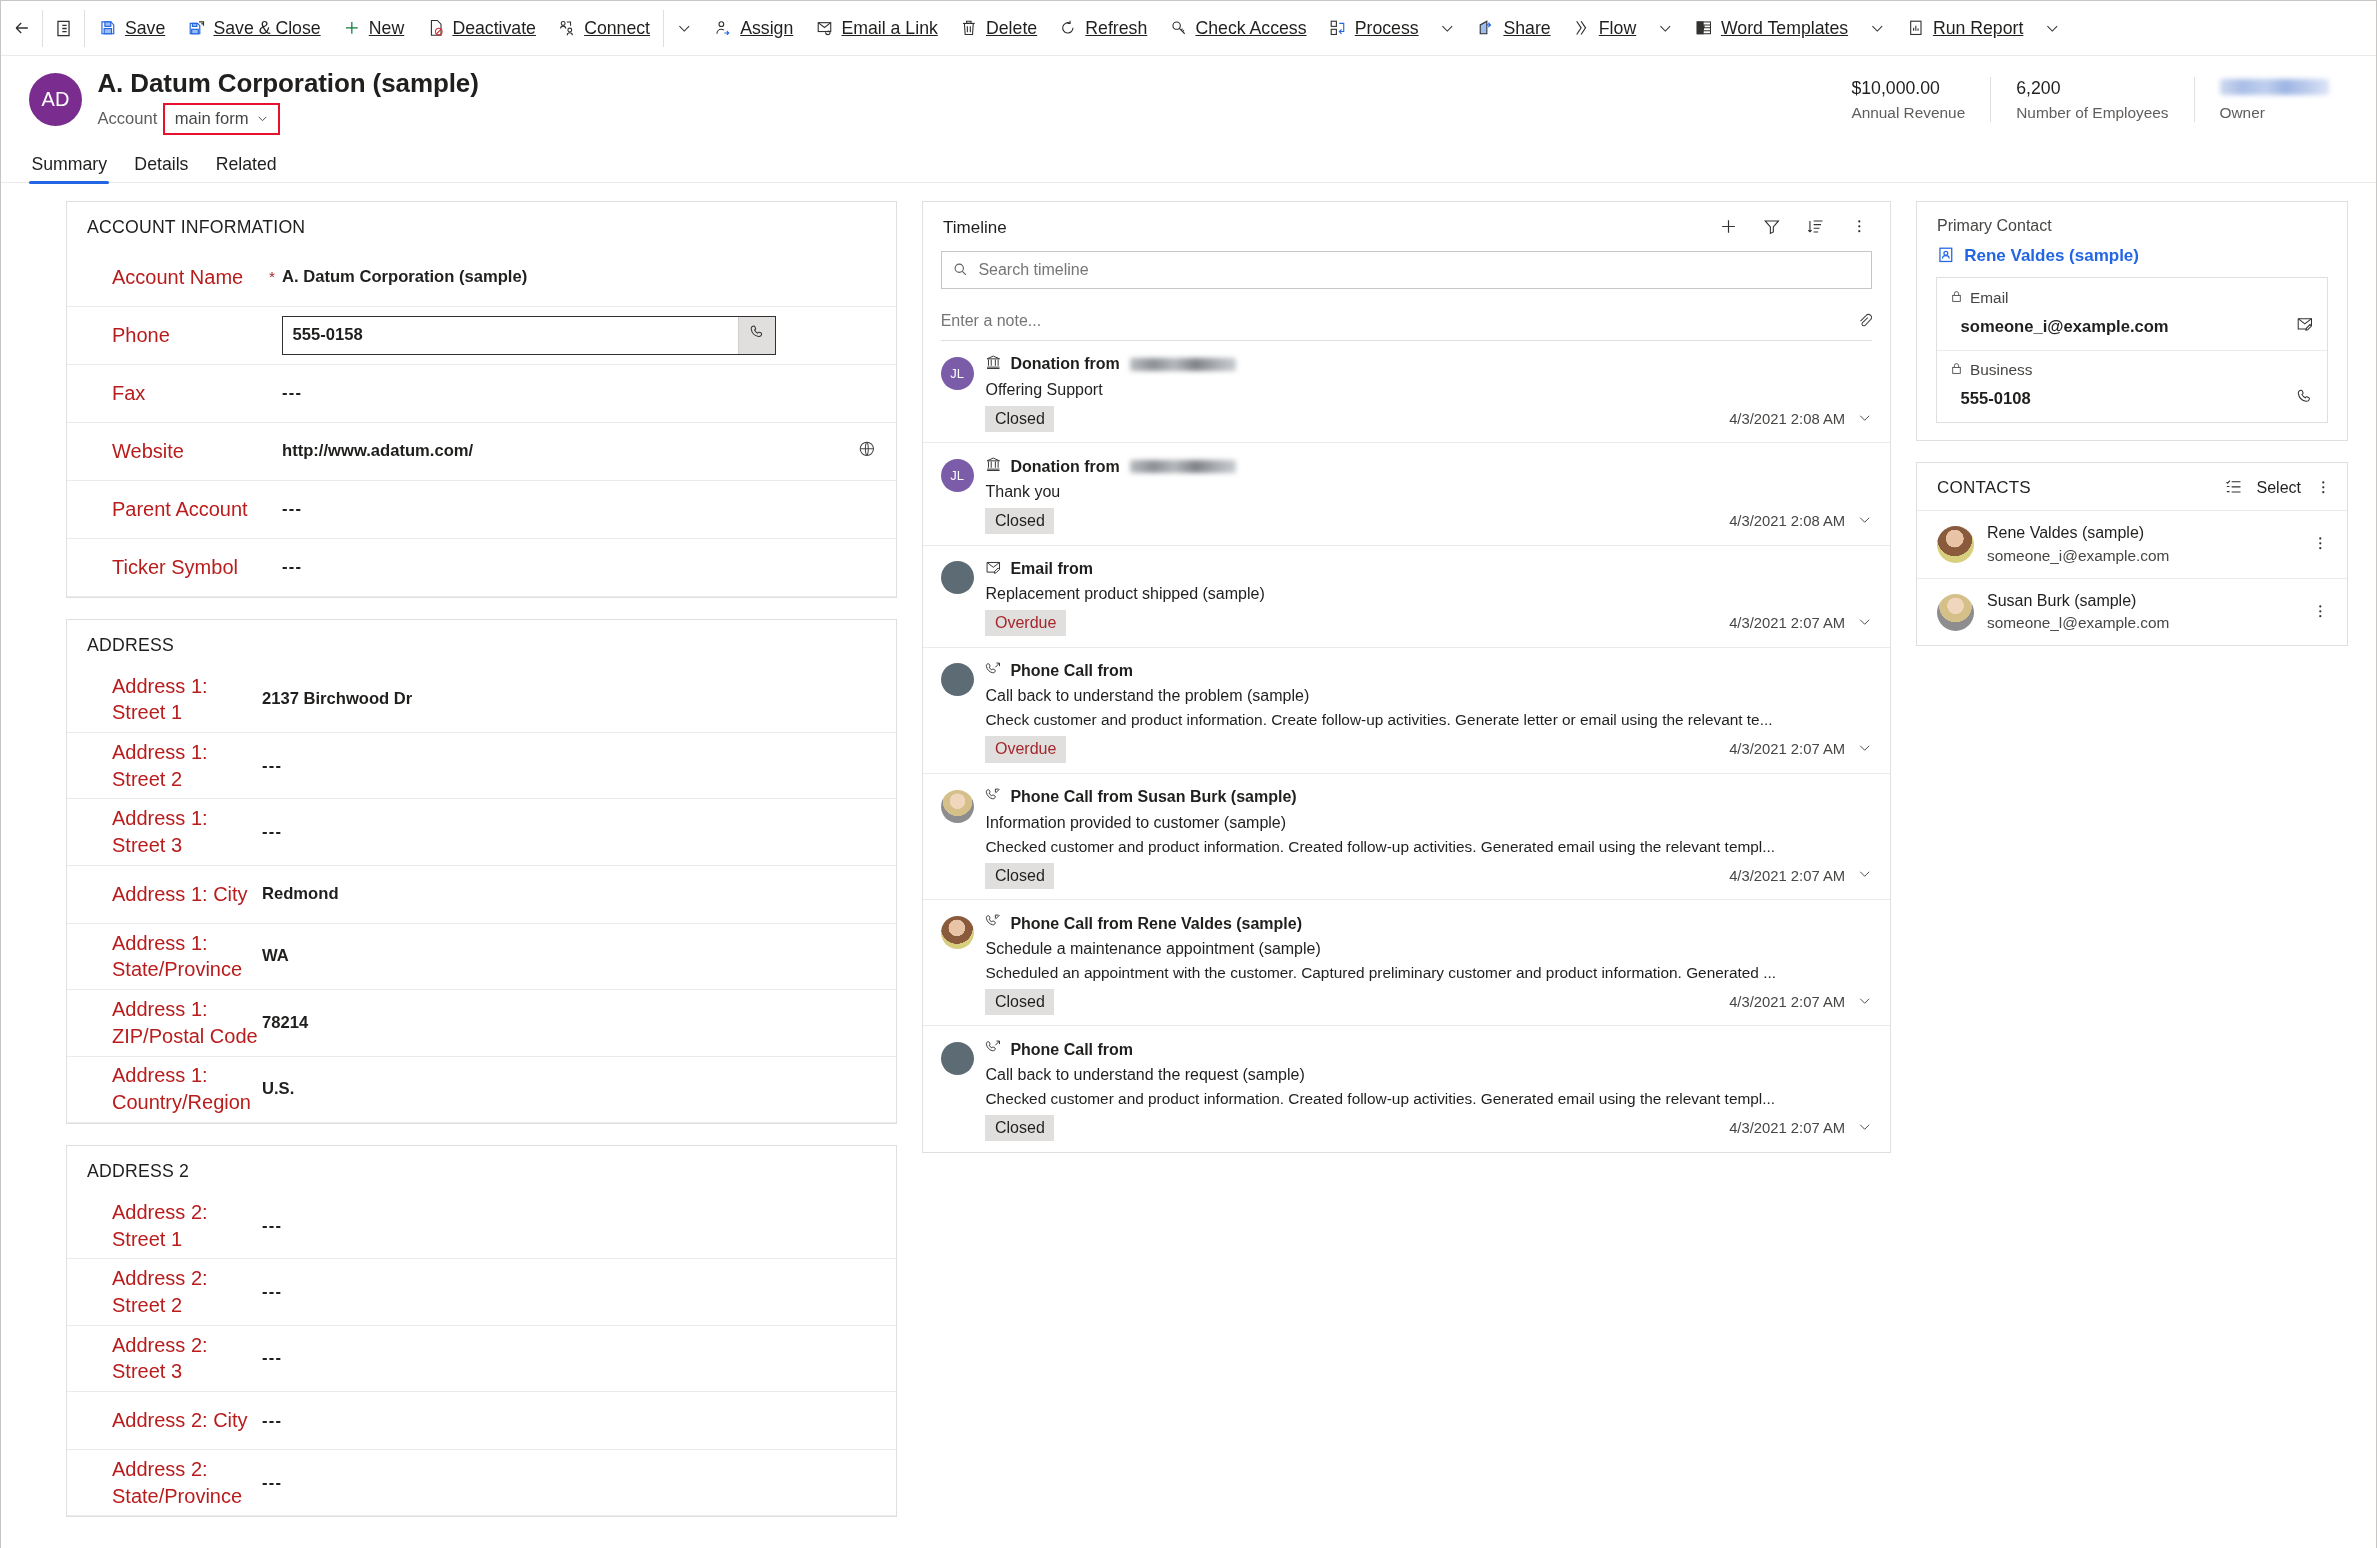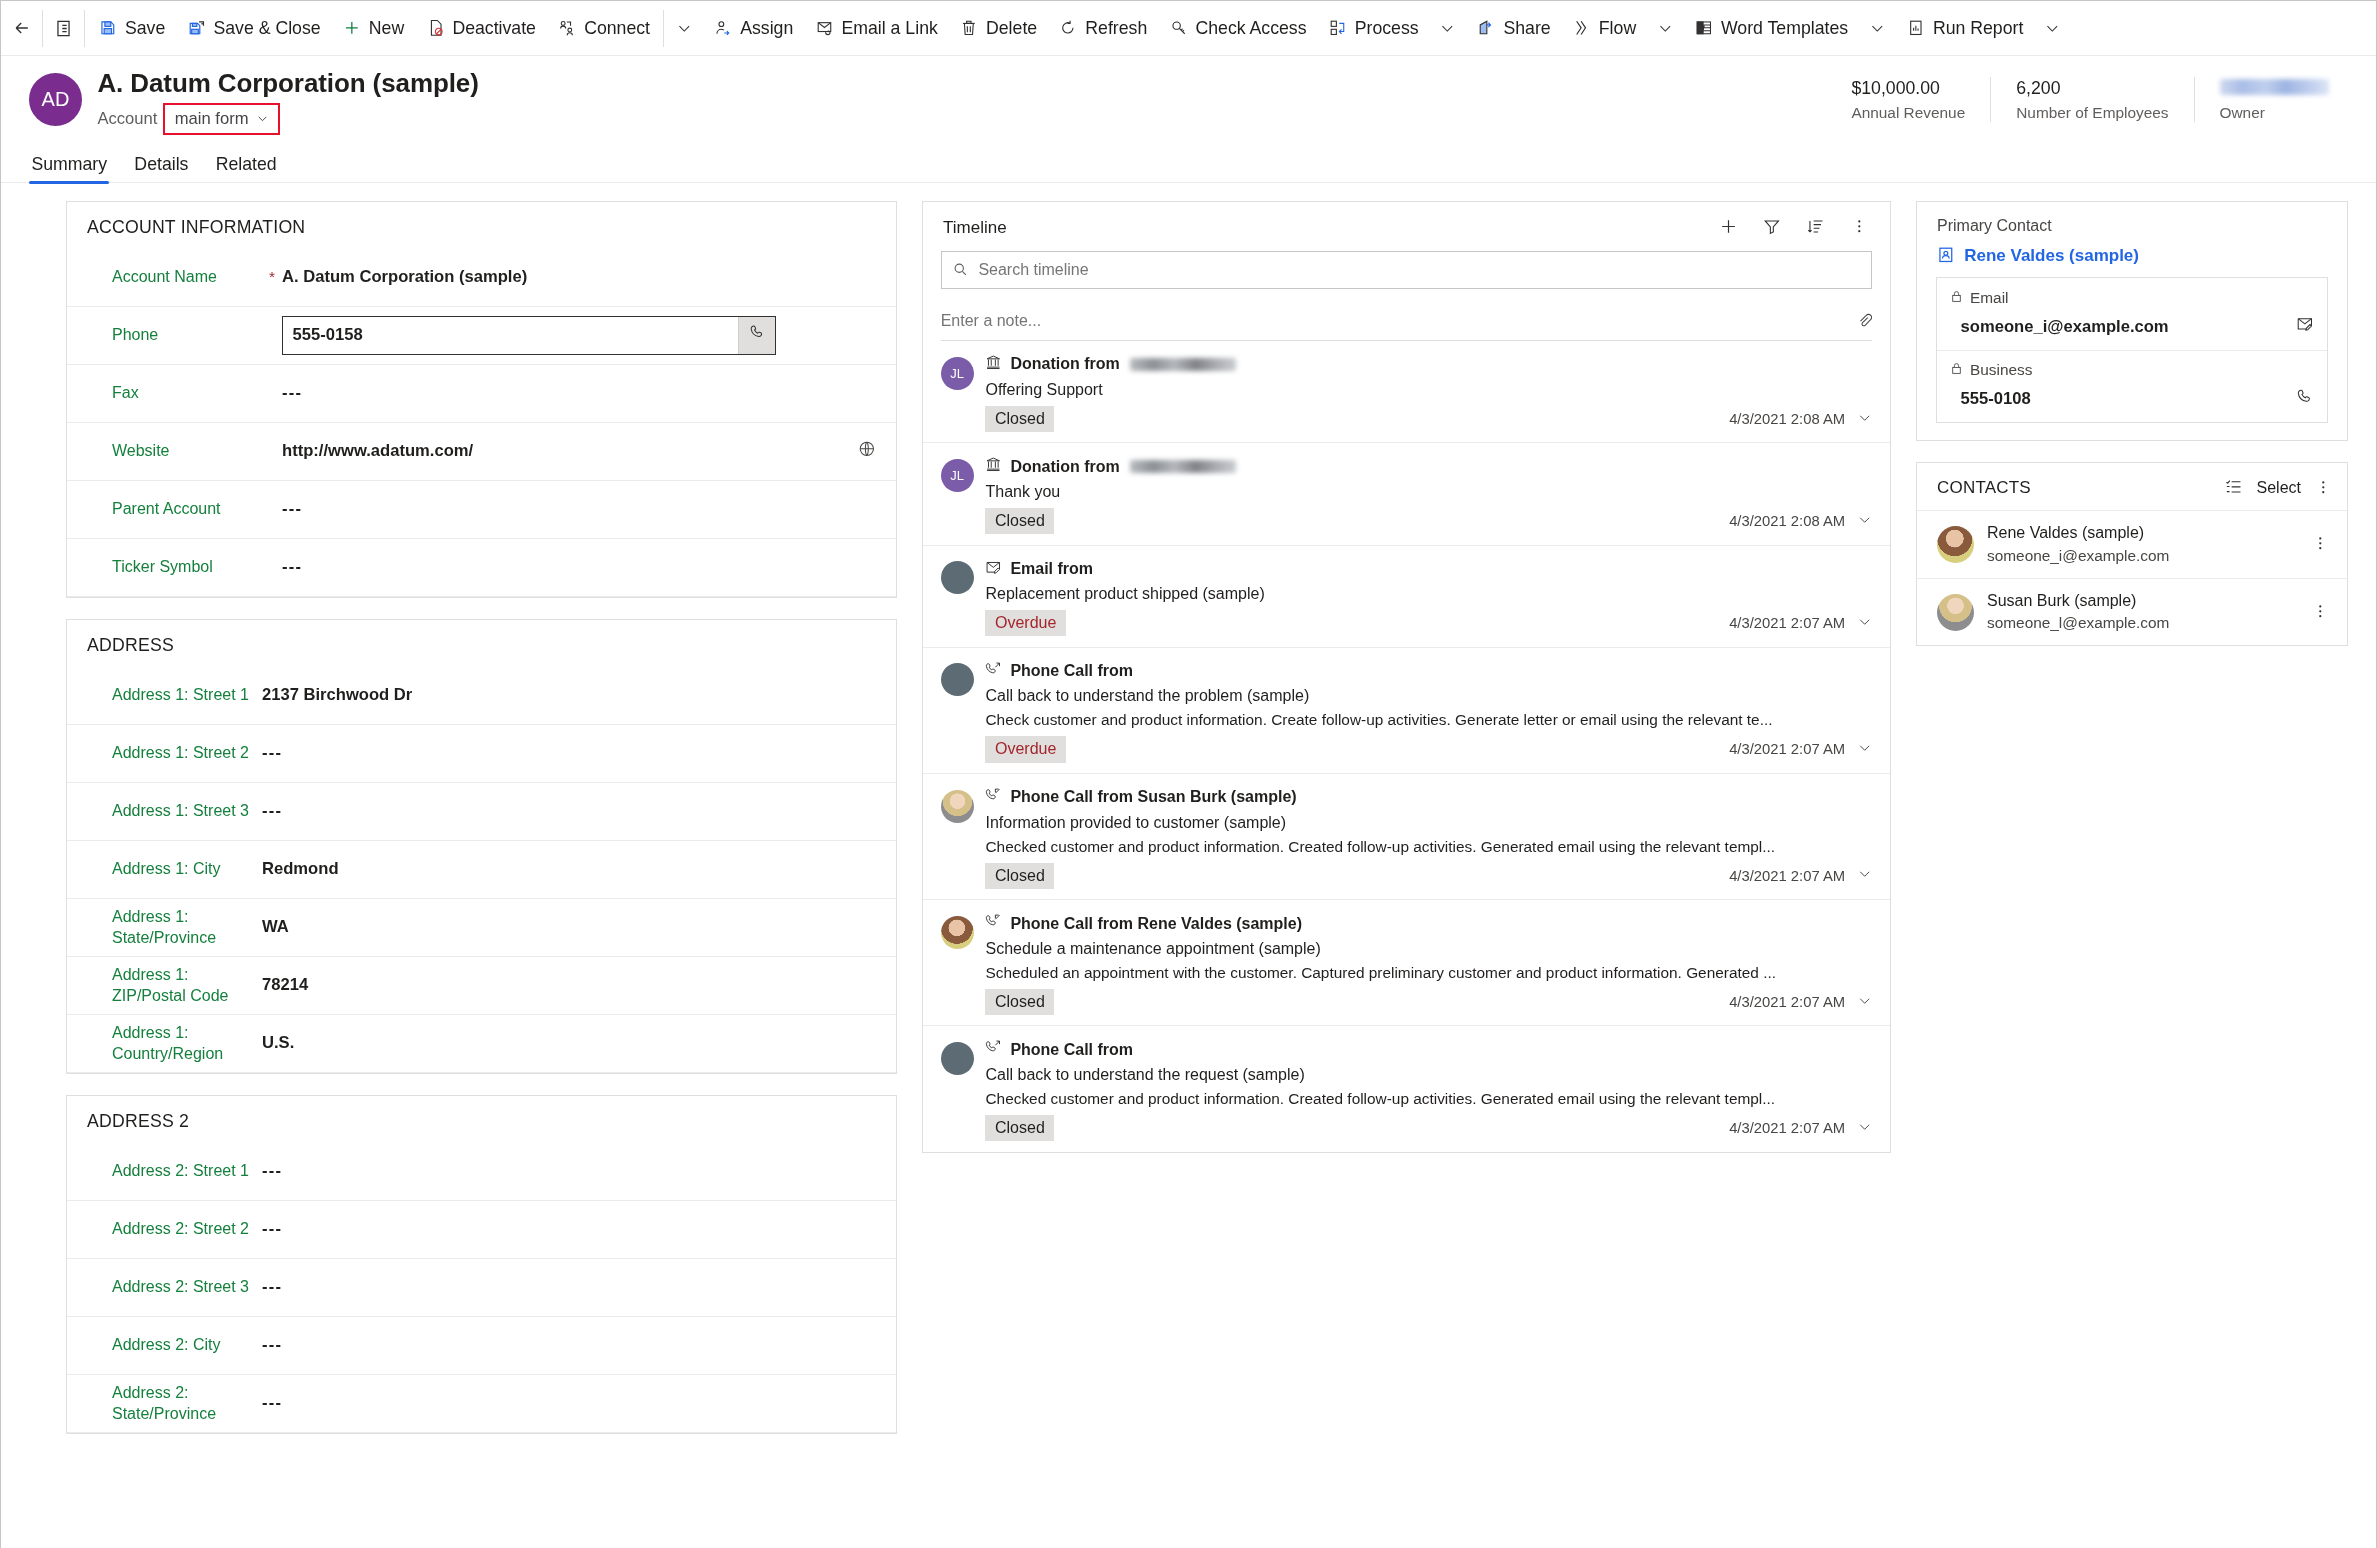--- a/index.html
+++ b/index.html
@@ -10,20 +10,21 @@
     color: #201f1e;
     overflow: hidden;
   }
   .page { position: relative; width: 2377px; height: 1549px; background:#fff; border:0.6px solid #c8c6c4; }
 
   
   .cmdbar {
     height: 55px; display: flex; align-items: center;
     background: #ffffff; border-bottom: 0.6px solid #edebe9;
     padding-left: 2.4px;
+    text-decoration: underline;
   }
   .cmd-sep { width:0.6px; height:37px; background:#e1dfdd; margin:0 2.4px; flex:none; }
   .cmd-btn {
     display: flex; align-items: center; gap: 7px;
     padding: 0 10.6px; height: 40px; cursor: pointer;
     font-size: 17.7px; color: #201f1e; white-space: nowrap;
     flex: none;
   }
   .cmd-ico { width: 20px; height: 20px; display:inline-flex; align-items:center; justify-content:center; flex:none;}
   .cmd-ico svg { display:block; }
@@ -83,21 +84,21 @@
   .body { display:flex; align-items:flex-start; padding: 17.7px 20px 0 20px; gap: 25px; background:#fff; }
   .col-left { width: 876px; flex:none;padding-left:45px; }
   .col-mid  { width: 969px; flex:none; }
   .col-right{ width: 432px; flex:none; }
 
   .card { border:0.6px solid #e1dfdd; background:#fff; margin-bottom: 21px; }
   .card-title { font-size: 17.7px; color:#201f1e; padding: 15.4px 0 10.6px 20px; letter-spacing:0.2px;}
 
   .field-row { display:flex; align-items:center; min-height: 58px; border-bottom:0.6px solid #edebe9; padding: 5.9px 20px 5.9px 0; }
   .field-row:last-child { border-bottom: 0.6px solid #edebe9; }
-  .field-label { width: 195px; flex:none; padding-left: 45px; font-size: 16px; color:#15803d; line-height:1.34;}
+  .field-label { width: 195px; flex:none; padding-left: 45px; font-size: 20px; color:#b91c1c; line-height:1.34;}
   .field-value { flex:1; font-size: 16.6px; color:#201f1e; font-weight: 600; display:flex; align-items:center; }
   .field-value.dim { color:#201f1e; font-weight:700; letter-spacing:1.2px;}
   .req-star { width: 20px; flex:none; color:#a4262c; font-size: 15.4px; text-align:center; }
   .field-value .trail { margin-left:auto; color:#484644; }
 
   
   .input-focus {
     display:flex; align-items:stretch; border:1.2px solid #323130; background:#fff;
     height: 39px; width: 494px;
   }

